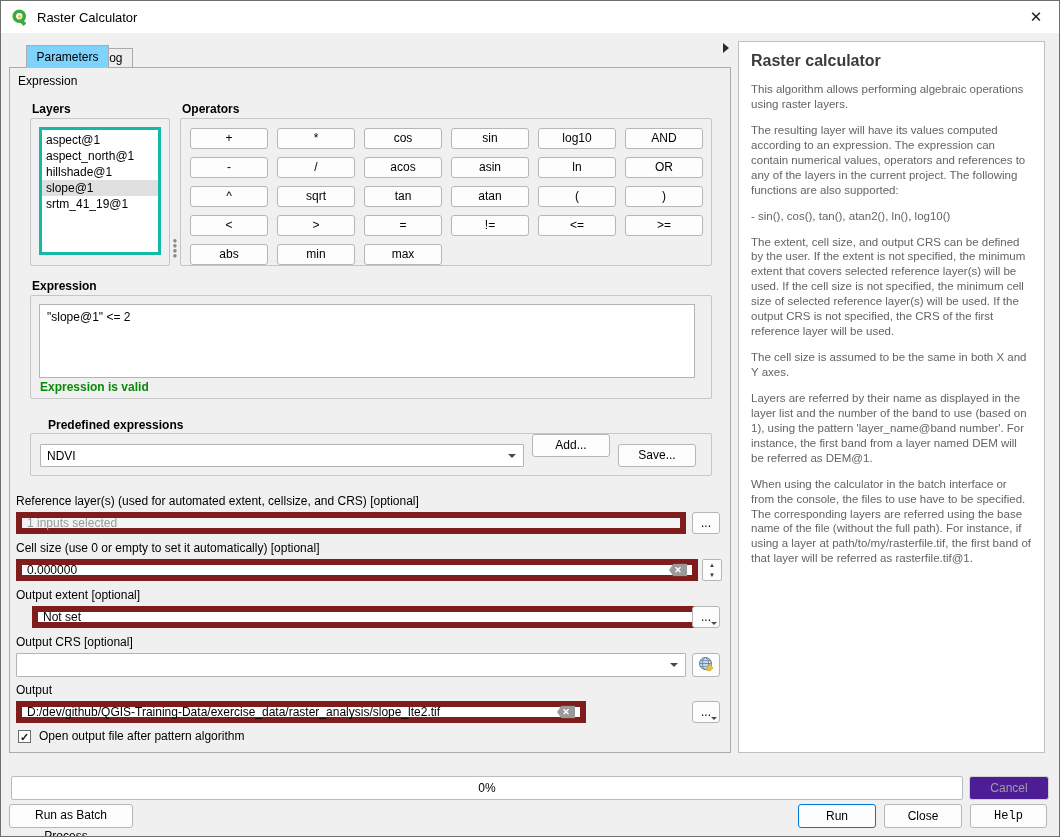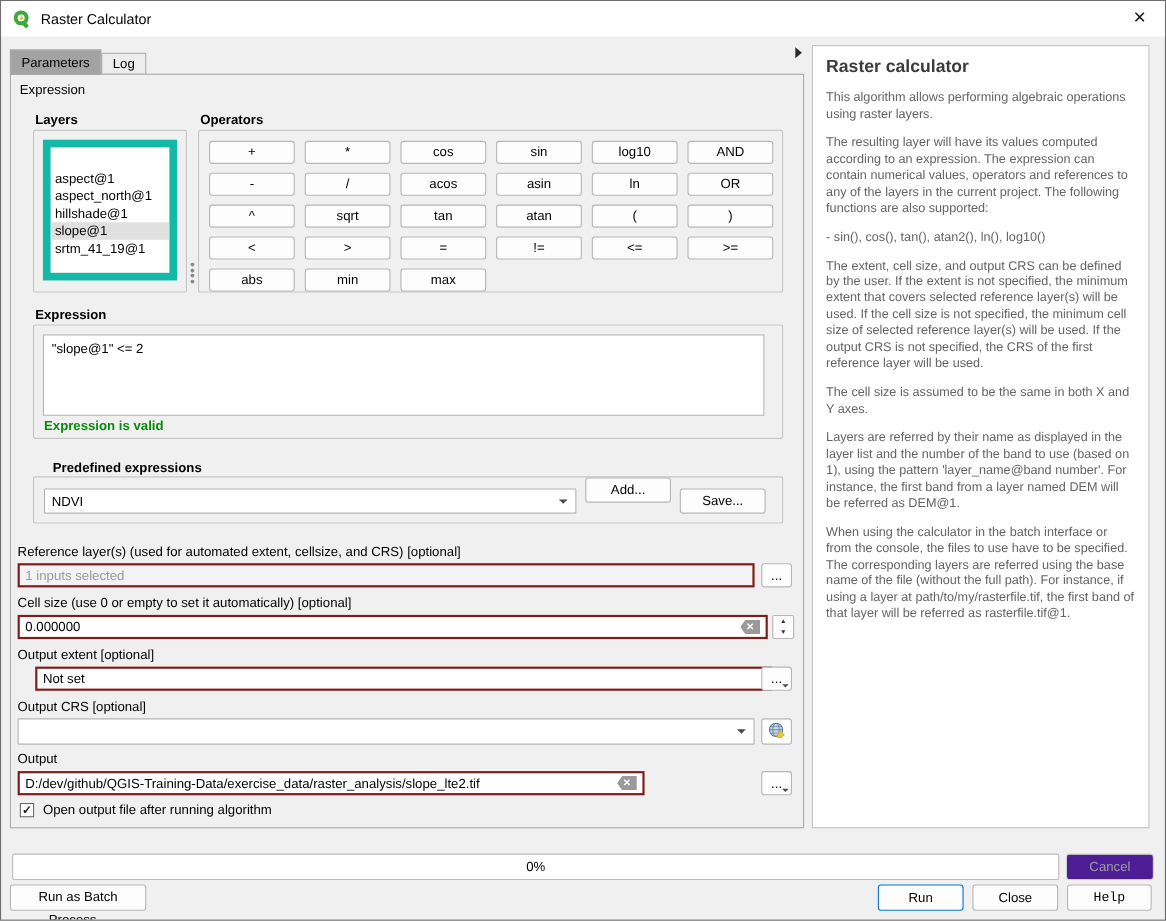--- a/index.html
+++ b/index.html
@@ -11,45 +11,45 @@
     border:1px solid #6e6e6e;
     position:relative; overflow:hidden;
   }
   
   .titlebar { position:absolute; left:0; top:0; width:100%; height:32px; background:#ffffff; }
   .titlebar .qicon { position:absolute; left:10px; top:7px; width:18px; height:18px; }
   .titlebar .title { position:absolute; left:36px; top:9px; font-size:13px; color:#000; }
   .titlebar .close { position:absolute; right:0; top:0; width:46px; height:32px; text-align:center; line-height:32px; font-size:15px; color:#1a1a1a; cursor:default; }
   
   .tab { position:absolute; border:1px solid #acacac; background:#f0f0f0; text-align:center; }
-  .tab.active { left:8px; top:44px; width:83px; height:23px; border-bottom:none; z-index:3; background:#a3a3a3; line-height:22px; }
+  .tab.active { left:25px; top:44px; width:83px; height:23px; border-bottom:none; z-index:3; background:#7dd3fc; line-height:22px; }
   .tab.inactive { left:91px; top:47px; width:41px; height:20px; line-height:19px; background:#ededed; }
   
   .page { position:absolute; left:8px; top:66px; width:722px; height:686px; border:1px solid #acacac; background:#f0f0f0; z-index:2; }
   .lbl { position:absolute; font-size:12px; color:#000; white-space:nowrap; }
   .lbl.bold { font-weight:bold; }
   .groupbox { position:absolute; border:1px solid #c6c6c6; border-radius:2px; background:#f0f0f0; }
   
-  .layerlist { position:absolute; left:8px; top:8px; right:8px; bottom:10px; background:#ffffff; border:7px solid #14b8a6; padding-top:20px; overflow:hidden; }
+  .layerlist { position:absolute; left:8px; top:8px; right:8px; bottom:10px; background:#ffffff; border:3px solid #14b8a6; padding-top:2px; overflow:hidden; }
   .layerlist .item { padding:0 4px; height:16px; line-height:16px; font-size:12px; white-space:nowrap; }
   .layerlist .item.sel { background:#e0e0e0; }
   .splitdots { position:absolute; left:162px; top:170px; width:6px; height:40px; color:#8a8a8a; font-size:8px; line-height:5px; text-align:center; }
   
   .opgrid { position:absolute; left:9px; top:9px; display:grid; grid-template-columns:repeat(6, 78px); grid-auto-rows:21px; column-gap:9px; row-gap:8px; }
   .btn { display:inline-block; background:#fdfdfd; border:1px solid #b6b6b6; border-radius:3px; text-align:center; font-size:12px; font-family:"Liberation Sans",sans-serif; color:#000; line-height:19px; cursor:default; }
   .opgrid .btn { height:21px; }
   
   .exprbox { position:absolute; left:8px; top:8px; right:16px; height:74px; background:#ffffff; border:1px solid #b4b4b4; padding:5px 7px; font-size:12px; }
   .validmsg { position:absolute; left:9px; bottom:4px; font-weight:bold; font-size:12px; }
   
   .combo { position:absolute; background:#ffffff; border:1px solid #b4b4b4; border-radius:1px; }
   .combo .val { position:absolute; left:6px; top:50%; transform:translateY(-50%); font-size:12px; white-space:nowrap; }
   .combo .arrow { position:absolute; right:7px; top:50%; transform:translateY(-50%); width:0; height:0; border-left:4px solid transparent; border-right:4px solid transparent; border-top:4px solid #4a4a4a; }
   
-  .field { position:absolute; background:#ffffff; border:2px solid #7f1d1d; font-size:12px; }
+  .field { position:absolute; background:#ffffff; border:6px solid #7f1d1d; font-size:12px; }
   .field .txt { position:absolute; left:5px; top:50%; transform:translateY(-50%); white-space:nowrap; }
   .field.disabled { background:#f3f3f3; }
   .field.disabled .txt { color:#9a9a9a; }
   .clearicon { position:absolute; right:5px; top:50%; transform:translateY(-50%); width:18px; height:13px; background:#9a9a9a; clip-path:polygon(26% 0, 100% 0, 100% 100%, 26% 100%, 0 50%); color:#fff; font-size:9px; line-height:13px; text-align:center; font-weight:bold; }
   .browse { position:absolute; width:28px; height:22px; background:#fdfdfd; border:1px solid #b6b6b6; border-radius:3px; text-align:center; line-height:18px; font-size:12px; }
   .browse .dd { position:absolute; right:2px; bottom:2px; width:0; height:0; border-left:3px solid transparent; border-right:3px solid transparent; border-top:3px solid #4a4a4a; }
   .spinner { position:absolute; width:20px; height:22px; background:#fdfdfd; border:1px solid #b6b6b6; border-radius:2px; }
   .spinner .up, .spinner .dn { position:absolute; left:0; width:100%; height:50%; text-align:center; font-size:6px; color:#333; line-height:10px; }
   .spinner .up { top:0; } .spinner .dn { bottom:0; }
   
@@ -189,21 +189,21 @@
 
   <span class="lbl" style="left:6px; top:615px;">Output</span>
   <div class="field" style="left:6px; top:633px; width:570px; height:22px;">
     <span class="txt">D:/dev/github/QGIS-Training-Data/exercise_data/raster_analysis/slope_lte2.tif</span>
     <span class="clearicon">✕</span>
   </div>
   <button class="browse" style="left:682px; top:633px;"><span>...</span><span class="dd"></span></button>
 
   <div class="checkrow" style="left:8px; top:661px;">
     <div class="checkbox">✓</div>
-    <span>Open output file after running algorithm</span>
+    <span>Open output file after pattern algorithm</span>
   </div>
 
 </div>
 
 <div class="collapse-arrow"></div>
 <div class="helppanel">
   <h1>Raster calculator</h1>
   <p>This algorithm allows performing algebraic operations using raster layers.</p>
   <p>The resulting layer will have its values computed according to an expression. The expression can contain numerical values, operators and references to any of the layers in the current project. The following functions are also supported:</p>
   <p>- sin(), cos(), tan(), atan2(), ln(), log10()</p>

